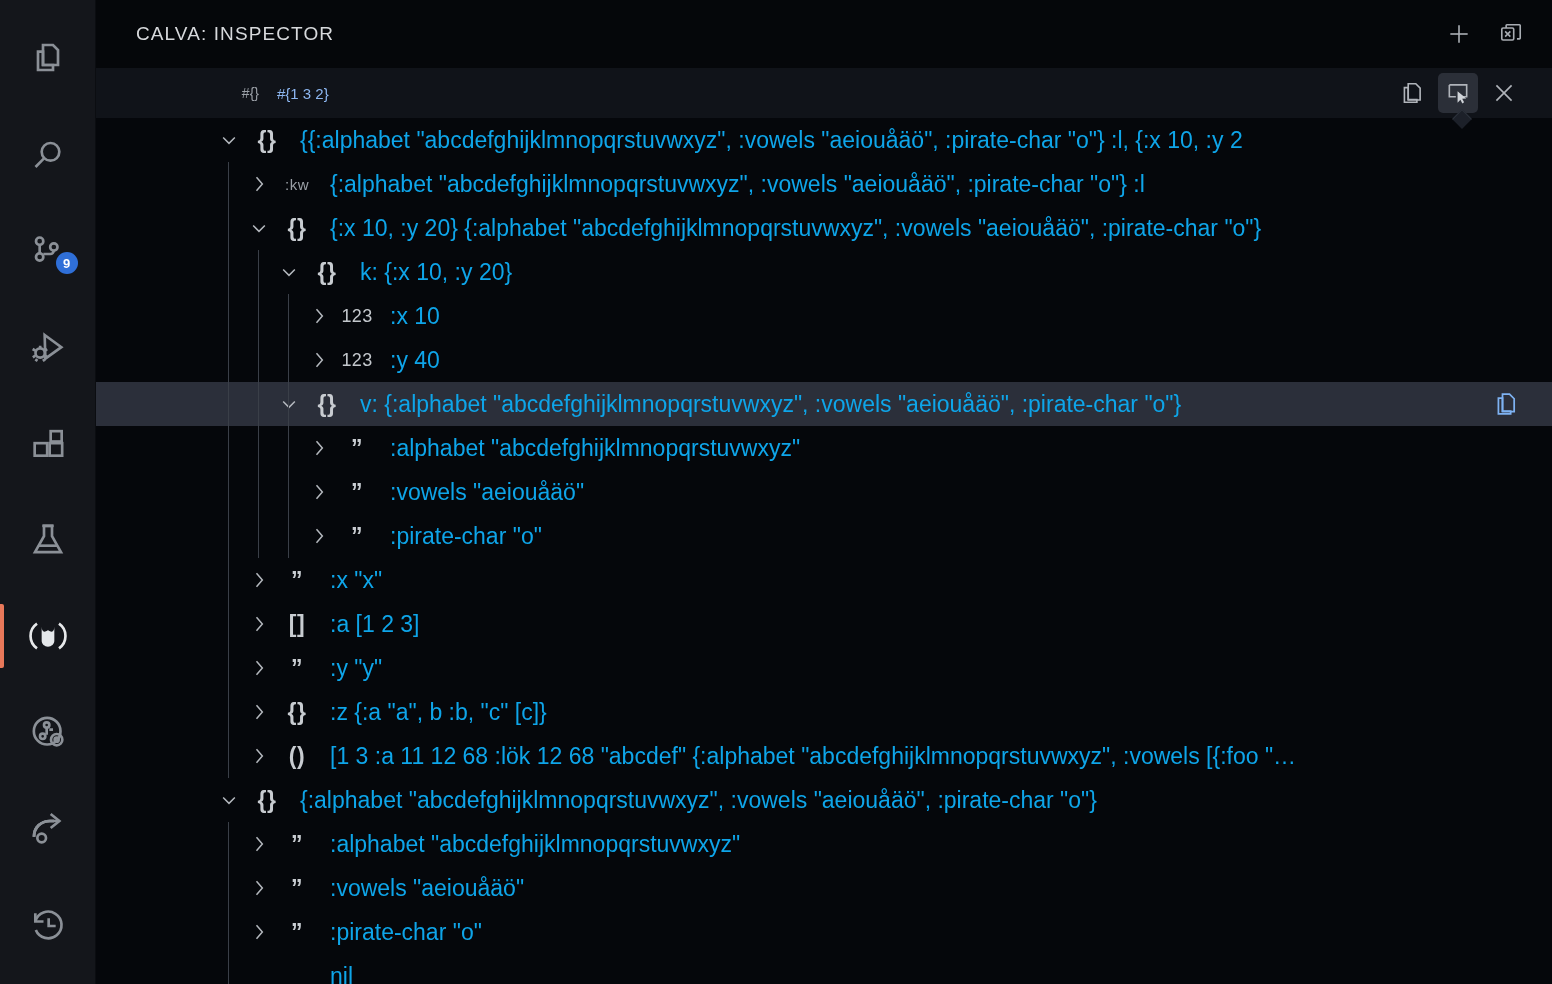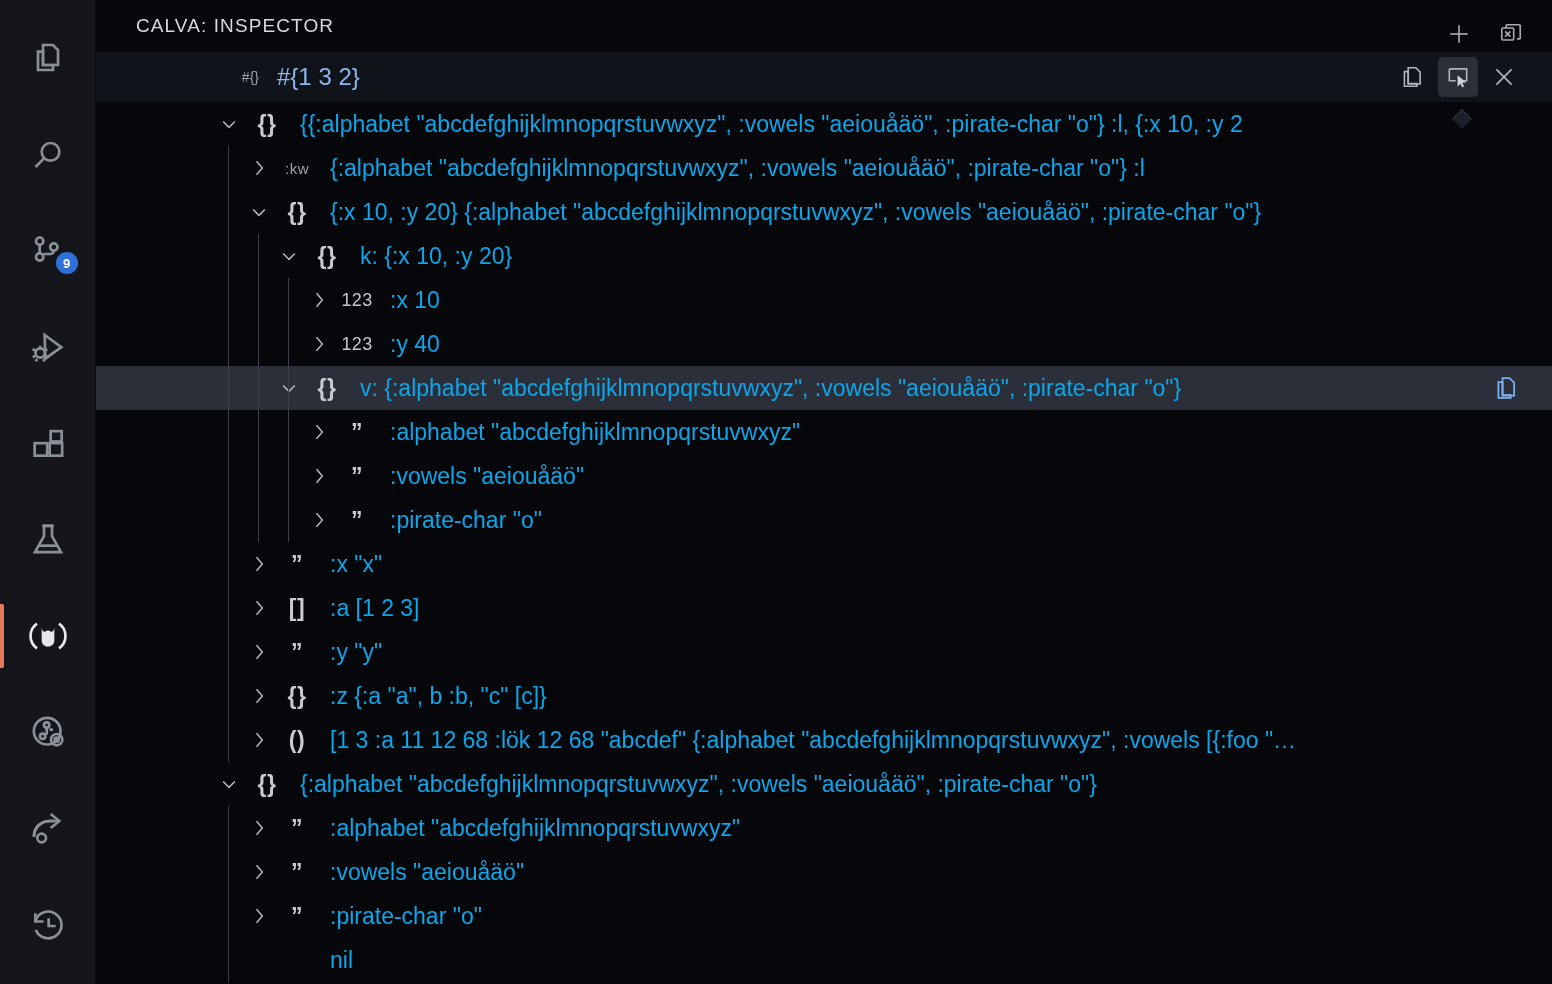--- a/index.html
+++ b/index.html
@@ -41,21 +41,21 @@
     background: #2f6fd8; color: #fff;
     font-size: 13px; font-weight: bold;
     display: flex; align-items: center; justify-content: center;
     padding: 0 5px;
   }
 
   
   .panel { flex: 1 1 auto; height: 984px; background: #05070b; position: relative; overflow: hidden; }
 
   .panel-header {
-    height: 52px; background: #05070a;
+    height: 68px; background: #05070a;
     display: flex; align-items: center;
     padding: 0 20px 0 40px;
     position: relative;
   }
   .panel-title {
     color: #d7d9dc; font-size: 19px; letter-spacing: 1.1px; font-weight: 400;
   }
   .panel-header-actions {
     position: absolute; right: 26px; top: 0; height: 68px;
     display: flex; align-items: center; gap: 22px;
@@ -69,21 +69,21 @@
     display: flex; align-items: center;
     position: relative;
   }
   .result-icon-label {
     width: 48px; text-align: right;
     color: #9ba0a7; font-size: 14px;
     font-family: "Liberation Sans", sans-serif;
     margin-left: 115px;
   }
   .result-text {
-    color: #8cb6f0; font-size: 24px; margin-left: 18px; white-space: nowrap;
+    color: #8cb6f0; font-size: 15px; margin-left: 18px; white-space: nowrap;
   }
   .result-actions {
     position: absolute; right: 28px; top: 0; height: 50px;
     display: flex; align-items: center; gap: 6px;
   }
   .ra-btn {
     width: 40px; height: 40px; border-radius: 5px;
     display: flex; align-items: center; justify-content: center; cursor: pointer;
   }
   .ra-btn.selected { background: #2b2f38; }

